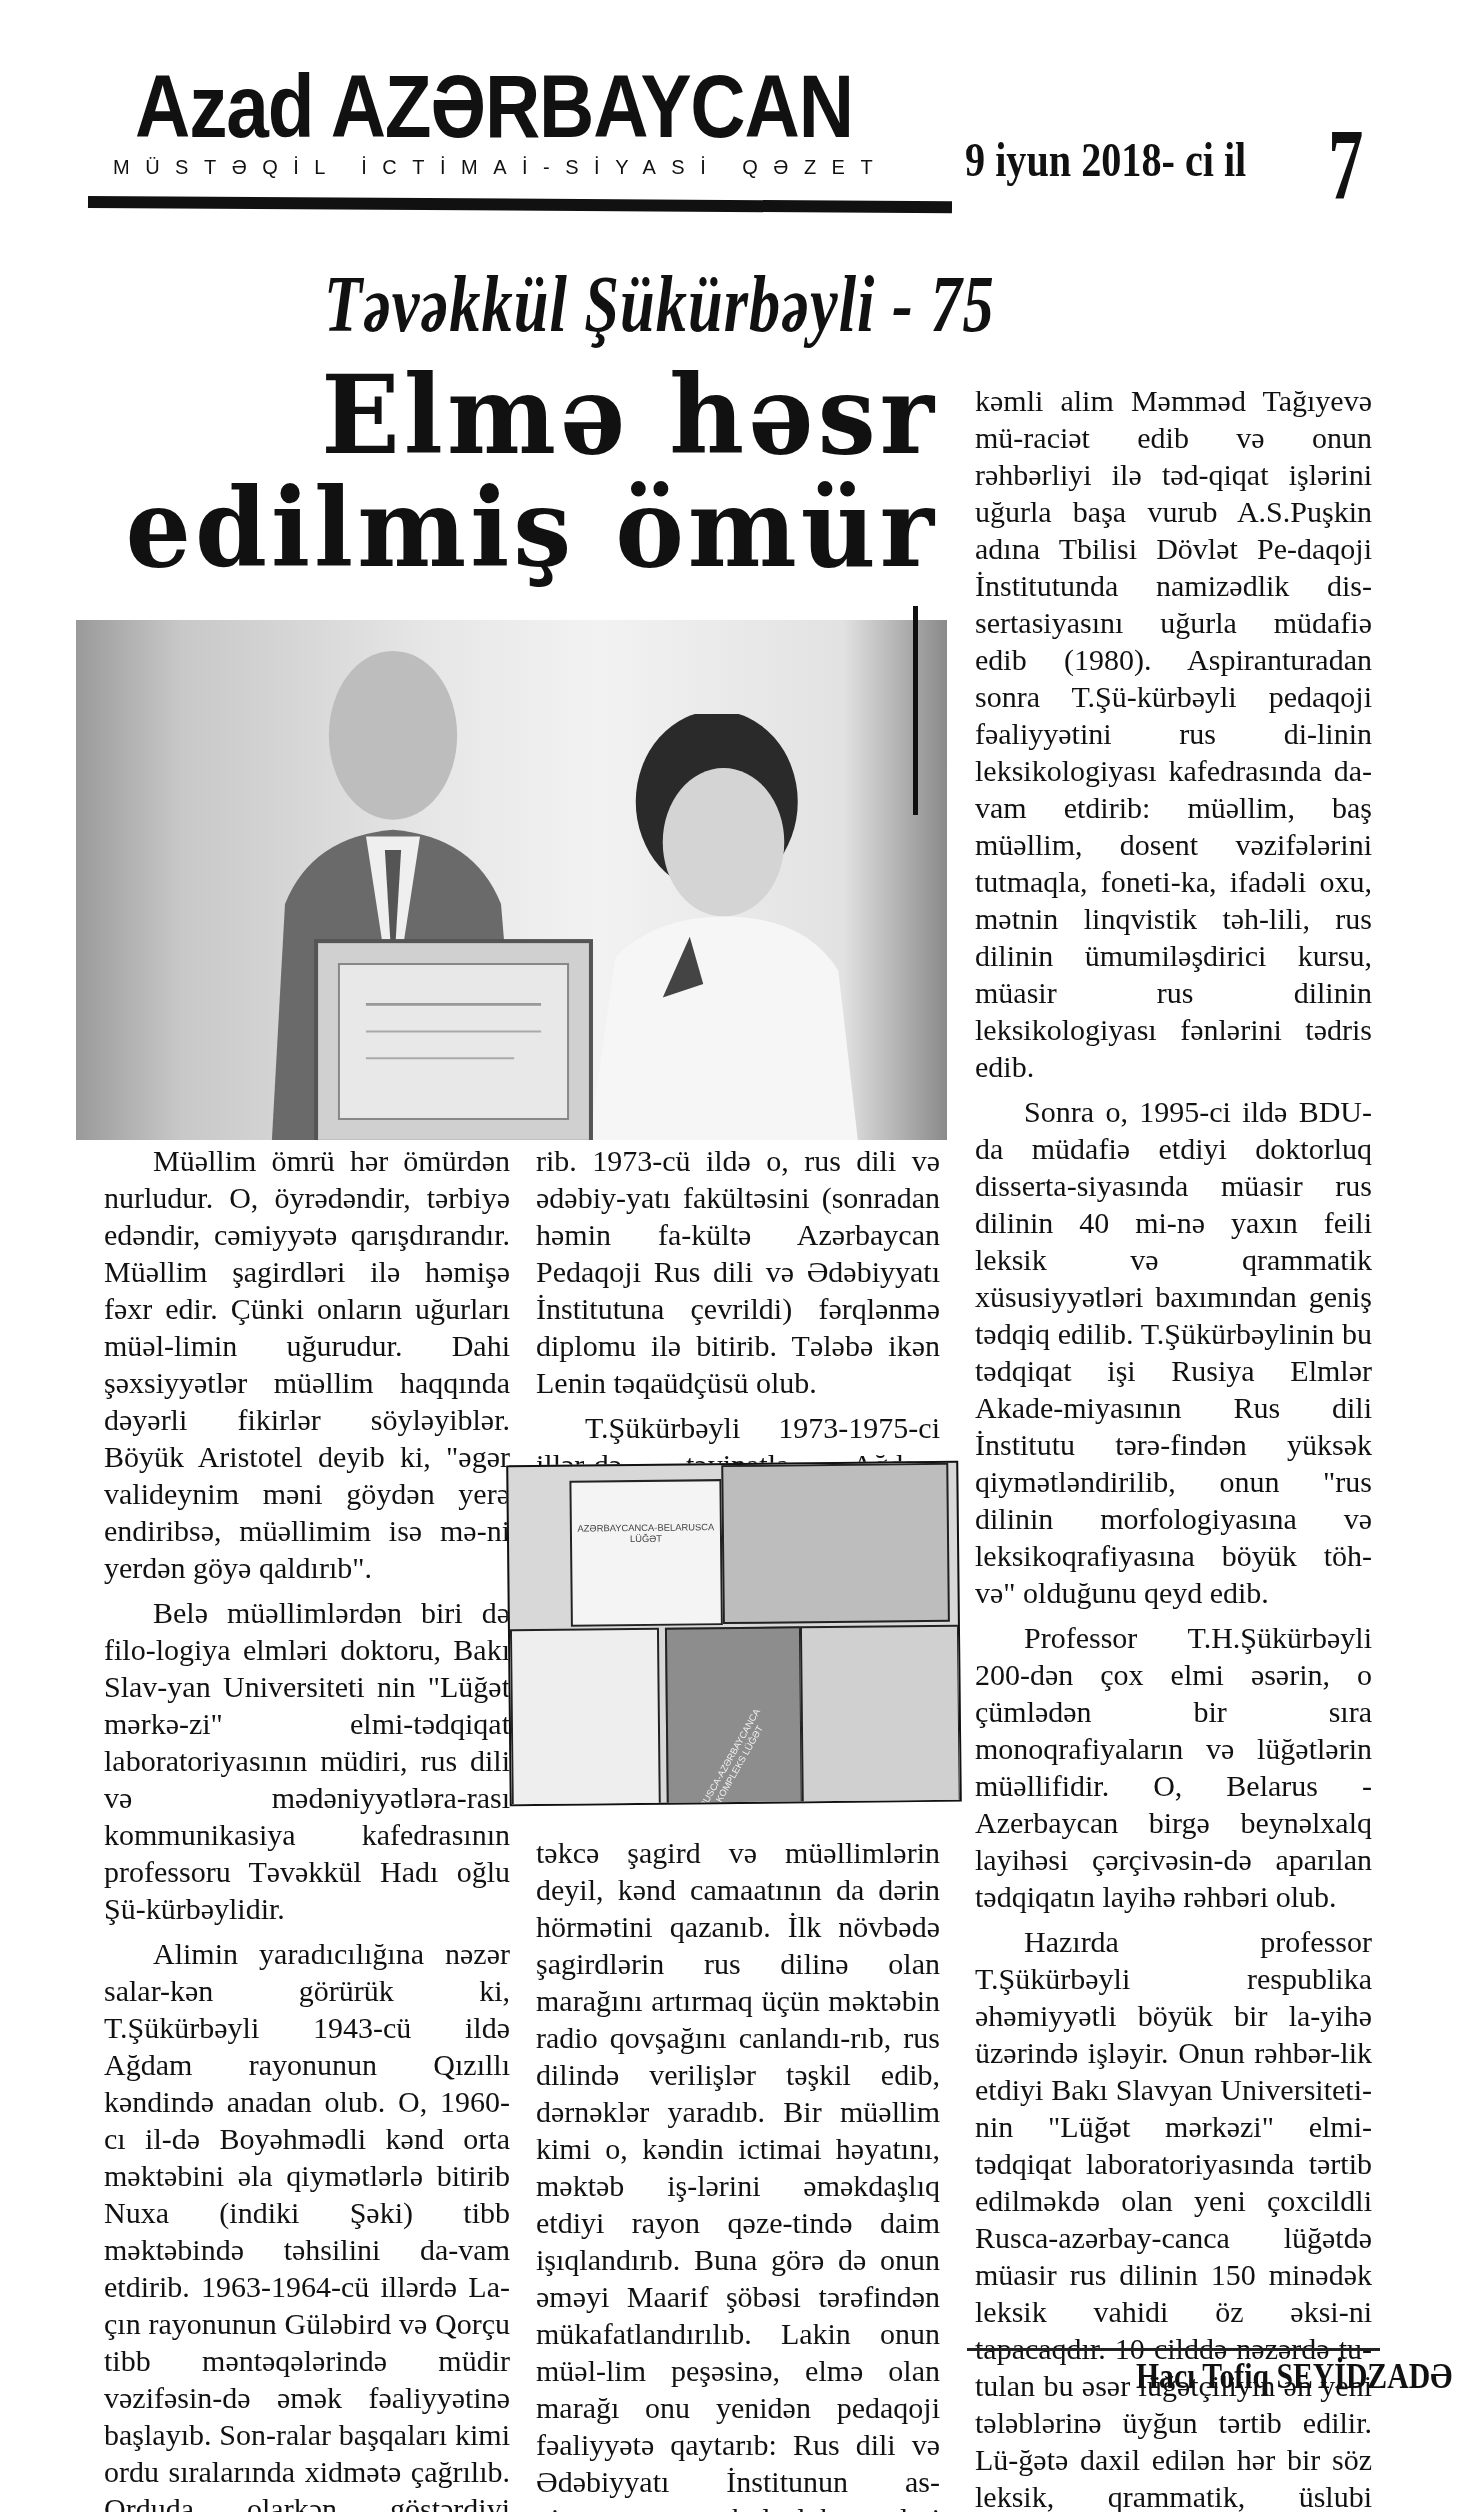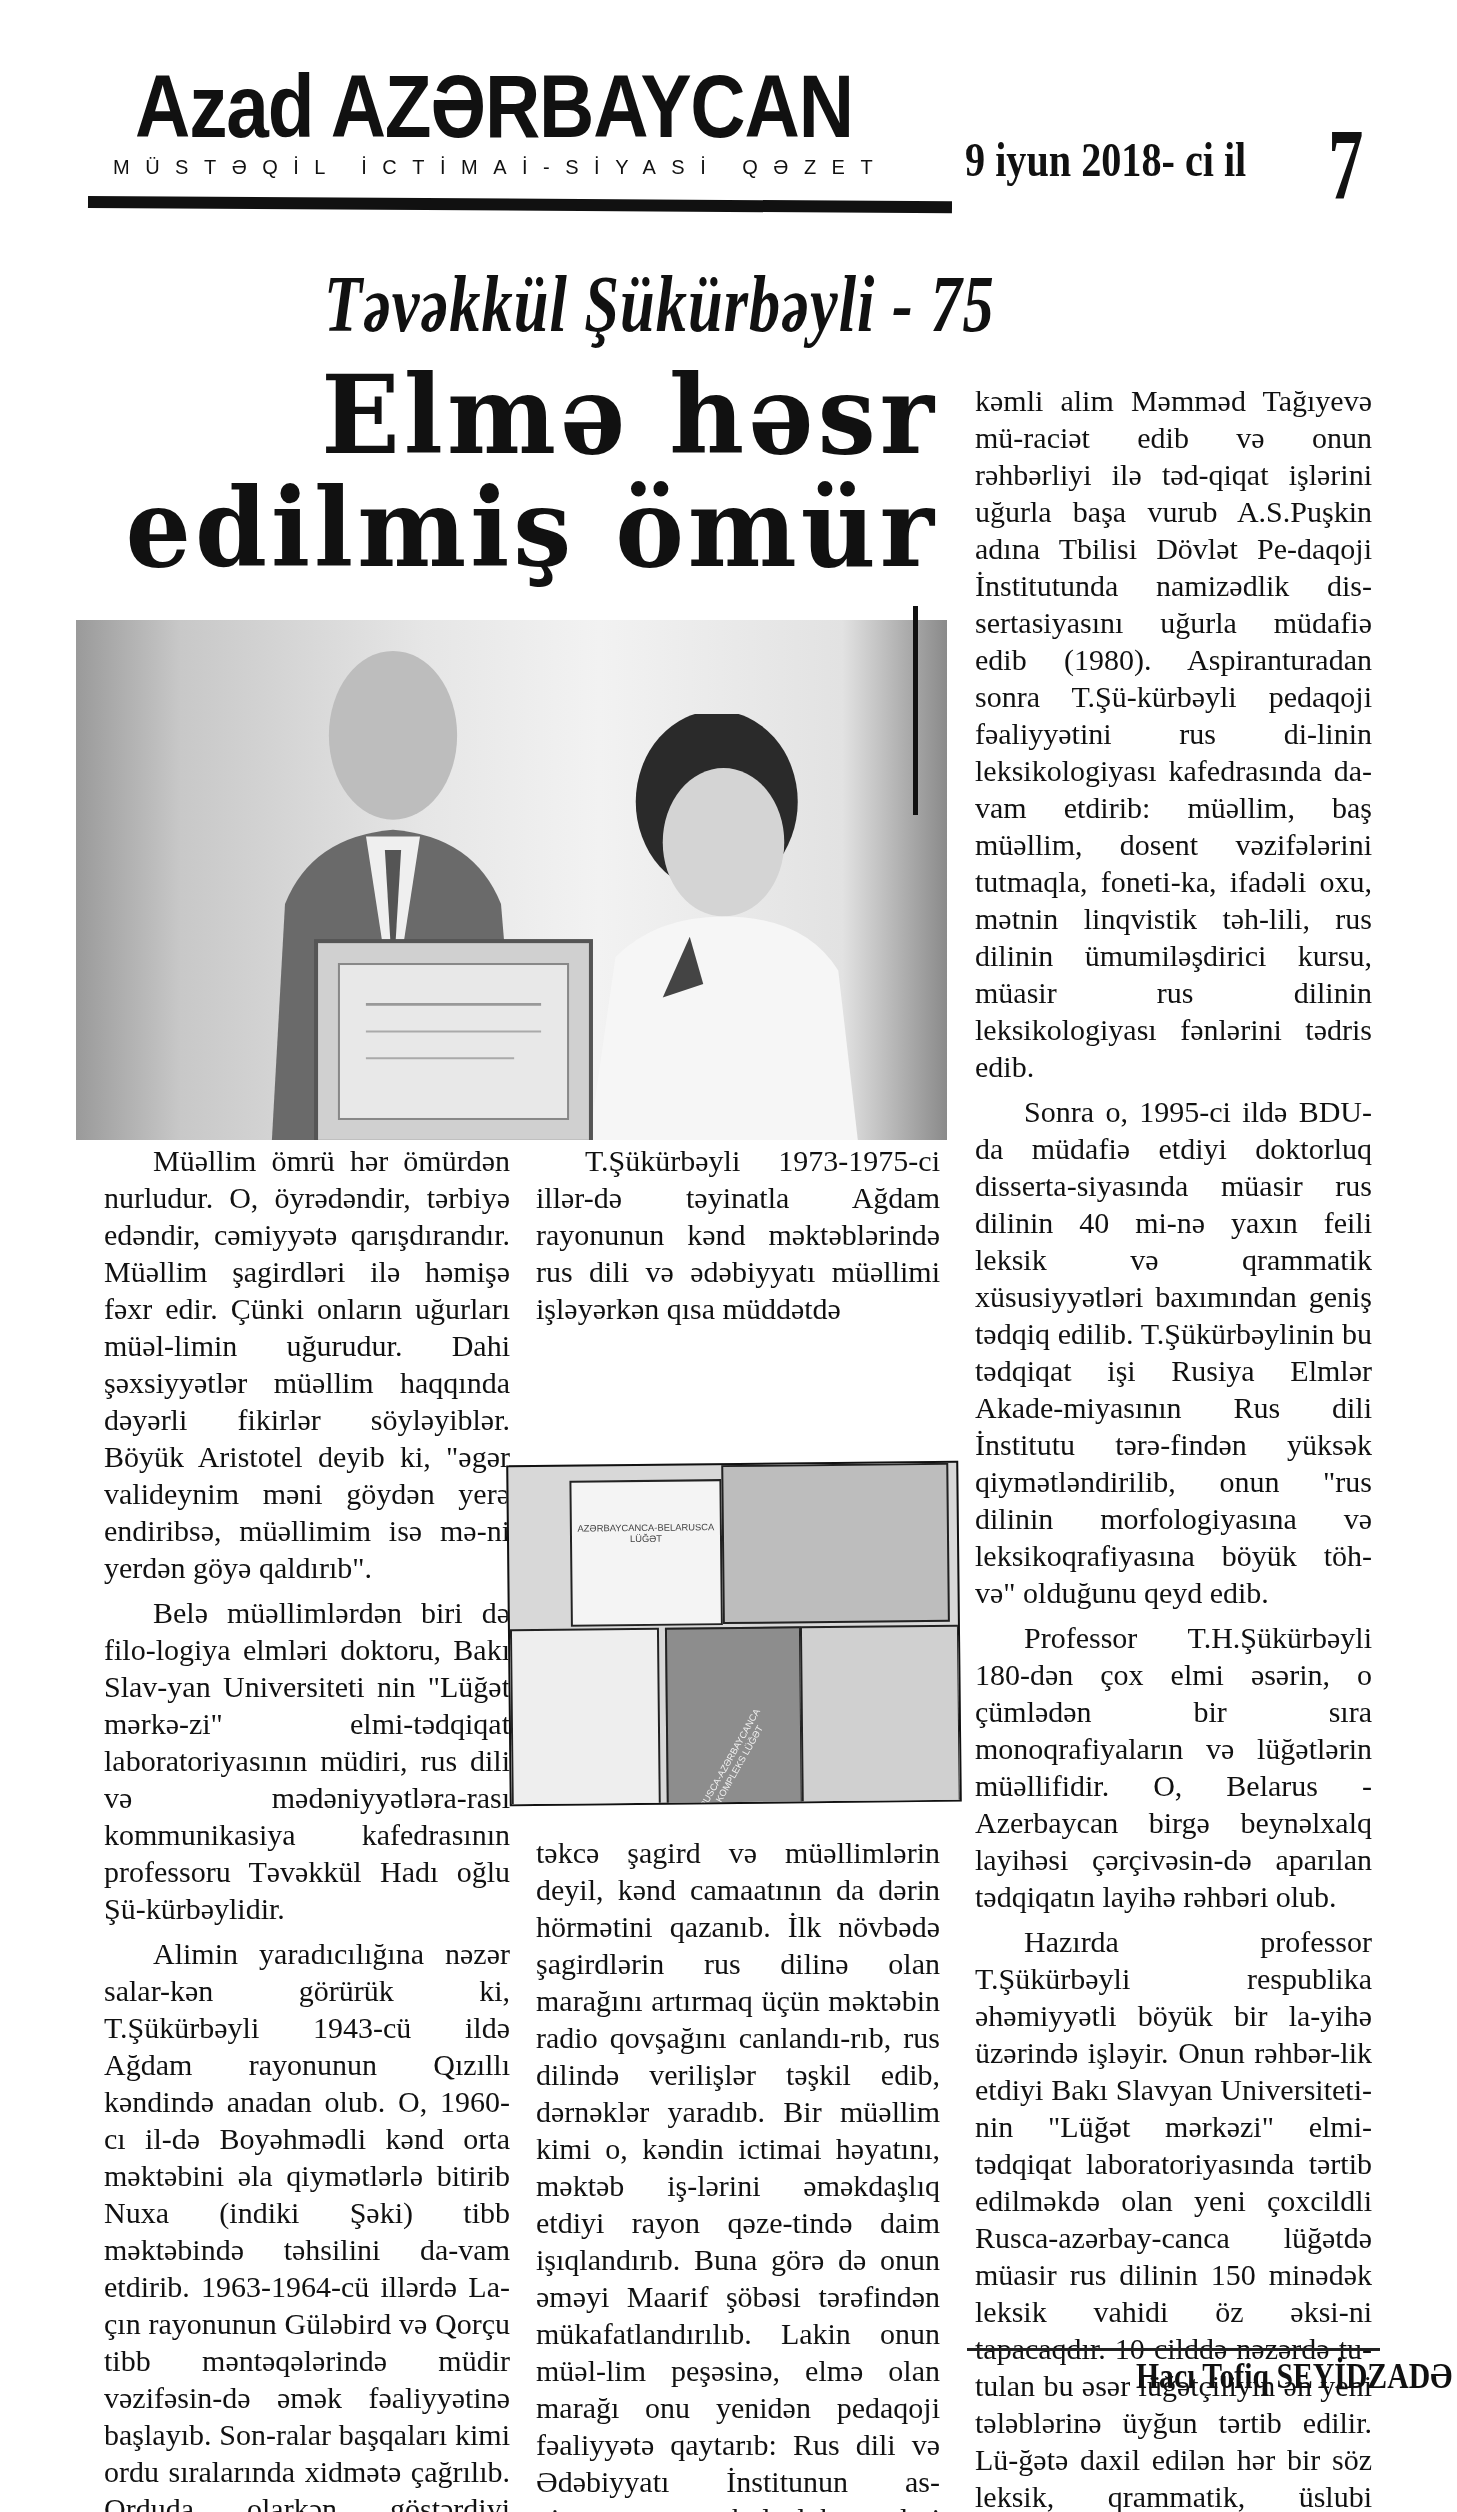--- a/index.html
+++ b/index.html
@@ -82,20 +82,21 @@
 </div>
 <div class="abs photo-rule"></div>
 
 <div class="abs col col-left">
   <p class="ind b">Müəllim ömrü hər ömürdən nurludur. O, öyrədəndir, tərbiyə edəndir, cəmiyyətə qarışdırandır. Müəllim şagirdləri ilə həmişə fəxr edir. Çünki onların uğurları müəl-limin uğurudur. Dahi şəxsiyyətlər müəllim haqqında dəyərli fikirlər söyləyiblər. Böyük Aristotel deyib ki, "əgər valideynim məni göydən yerə endiribsə, müəllimim isə mə-ni yerdən göyə qaldırıb".</p>
   <p class="ind">Belə müəllimlərdən biri də filo-logiya elmləri doktoru, Bakı Slav-yan Universiteti nin "Lüğət mərkə-zi" elmi-tədqiqat laboratoriyasının müdiri, rus dili və mədəniyyətlərа-rası kommunikasiya kafedrasının professoru Təvəkkül Hadı oğlu Şü-kürbəylidir.</p>
   <p class="ind">Alimin yaradıcılığına nəzər salar-kən görürük ki, T.Şükürbəyli 1943-cü ildə Ağdam rayonunun Qızıllı kəndində anadan olub. O, 1960-cı il-də Boyəhmədli kənd orta məktəbini əla qiymətlərlə bitirib Nuxa (indiki Şəki) tibb məktəbində təhsilini da-vam etdirib. 1963-1964-cü illərdə La-çın rayonunun Güləbird və Qorçu tibb məntəqələrində müdir vəzifəsin-də əmək fəaliyyətinə başlayıb. Son-ralar başqaları kimi ordu sıralarında xidmətə çağrılıb. Orduda olarkən göstərdiyi şücaətə görə T.Şükürbəyli qələbənin 20 illiyi medalı ilə təltif olunub. Onun arzudu həkim olmaq olub, lakin rus ordusunda xidməti onun fikrini tamam dəyişib. Rus dili ilə yaxından tanışlığı bu dili dərindən öyrənməyi onda bu dilə böyük maraq oyadıb. Bu arzu onu ADPİ-yə gəti-</p>
 </div>
 
 <div class="abs col col-mid">
+  <p>rib. 1973-cü ildə o, rus dili və ədəbiy-yatı fakültəsini (sonradan həmin fa-kültə Azərbaycan Pedaqoji Rus dili və Ədəbiyyatı İnstitutuna çevrildi) fərqlənmə diplomu ilə bitirib. Tələbə ikən Lenin təqaüdçüsü olub.</p>
   <p class="ind">T.Şükürbəyli 1973-1975-ci illər-də təyinatla Ağdam rayonunun kənd məktəblərində rus dili və ədəbiyyatı müəllimi işləyərkən qısa müddətdə</p>
 </div>
 
 <div class="abs photo-books" aria-label="Dictionary book covers">
   <div class="b b1">
       <div style="margin-top:40px">AZƏRBAYCANCA-BELARUSCA LÜĞƏT</div>
     </div>
   <div class="b b2"></div>
   <div class="b b3"></div>
   <div class="b b4">
@@ -104,20 +105,20 @@
   <div class="b b5"></div>
 </div>
 
 <div class="abs col col-mid-lower">
   <p>təkcə şagird və müəllimlərin deyil, kənd camaatının da dərin hörmətini qazanıb. İlk növbədə şagirdlərin rus dilinə olan marağını artırmaq üçün məktəbin radio qovşağını canlandı-rıb, rus dilində verilişlər təşkil edib, dərnəklər yaradıb. Bir müəllim kimi o, kəndin ictimai həyatını, məktəb iş-lərini əməkdaşlıq etdiyi rayon qəze-tində daim işıqlandırıb. Buna görə də onun əməyi Maarif şöbəsi tərəfindən mükafatlandırılıb. Lakin onun müəl-lim peşəsinə, elmə olan marağı onu yenidən pedaqoji fəaliyyətə qaytarıb: Rus dili və Ədəbiyyatı İnstitunun as-piranturasına qəbul olub və elmi ax-tarışlara başlayıb. Bunun üçün o, gör-</p>
 </div>
 
 <div class="abs col col-right">
   <p>kəmli alim Məmməd Tağıyevə mü-raciət edib və onun rəhbərliyi ilə təd-qiqat işlərini uğurla başa vurub A.S.Puşkin adına Tbilisi Dövlət Pe-daqoji İnstitutunda namizədlik dis-sertasiyasını uğurla müdafiə edib (1980). Aspiranturadan sonra T.Şü-kürbəyli pedaqoji fəaliyyətini rus di-linin leksikologiyası kafedrasında da-vam etdirib: müəllim, baş müəllim, dosent vəzifələrini tutmaqla, foneti-ka, ifadəli oxu, mətnin linqvistik təh-lili, rus dilinin ümumiləşdirici kursu, müasir rus dilinin leksikologiyası fənlərini tədris edib.</p>
   <p class="ind b">Sonra o, 1995-ci ildə BDU-da müdafiə etdiyi doktorluq disserta-siyasında müasir rus dilinin 40 mi-nə yaxın feili leksik və qrammatik xüsusiyyətləri baxımından geniş tədqiq edilib. T.Şükürbəylinin bu tədqiqat işi Rusiya Elmlər Akade-miyasının Rus dili İnstitutu tərə-findən yüksək qiymətləndirilib, onun "rus dilinin morfologiyasına və leksikoqrafiyasına böyük töh-və" olduğunu qeyd edib.</p>
-  <p class="ind">Professor T.H.Şükürbəyli 180-dən çox elmi əsərin, o çümlədən bir sıra monoqrafiyaların və lüğətlərin müəllifidir. O, Belarus - Azerbaycan birgə beynəlxalq layihəsi çərçivəsin-də aparılan tədqiqatın layihə rəhbəri olub.</p>
+  <p class="ind">Professor T.H.Şükürbəyli 200-dən çox elmi əsərin, o çümlədən bir sıra monoqrafiyaların və lüğətlərin müəllifidir. O, Belarus - Azerbaycan birgə beynəlxalq layihəsi çərçivəsin-də aparılan tədqiqatın layihə rəhbəri olub.</p>
   <p class="ind">Hazırda professor T.Şükürbəyli respublika əhəmiyyətli böyük bir la-yihə üzərində işləyir. Onun rəhbər-lik etdiyi Bakı Slavyan Universiteti-nin "Lüğət mərkəzi" elmi-tədqiqat laboratoriyasında tərtib edilməkdə olan yeni çoxcildli Rusca-azərbay-canca lüğətdə müasir rus dilinin 150 minədək leksik vahidi öz əksi-ni tapacaqdır. 10 cilddə nəzərdə tu-tulan bu əsər lüğətçiliyin ən yeni tələblərinə üyğun tərtib edilir. Lü-ğətə daxil edilən hər bir söz leksik, qrammatik, üslubi cəhətdən səciy-yələndirilir və misallarla təmin edi-lir. Baş sözlərin işləndiyi frazeoloji vahidlərdən də geniş istifadə edilir.</p>
 
 </div>
 
 <div class="abs sig-rule"></div>
 <div class="abs signature">Hacı Tofiq SEYİDZADƏ</div>
 
 
 </body></html>

